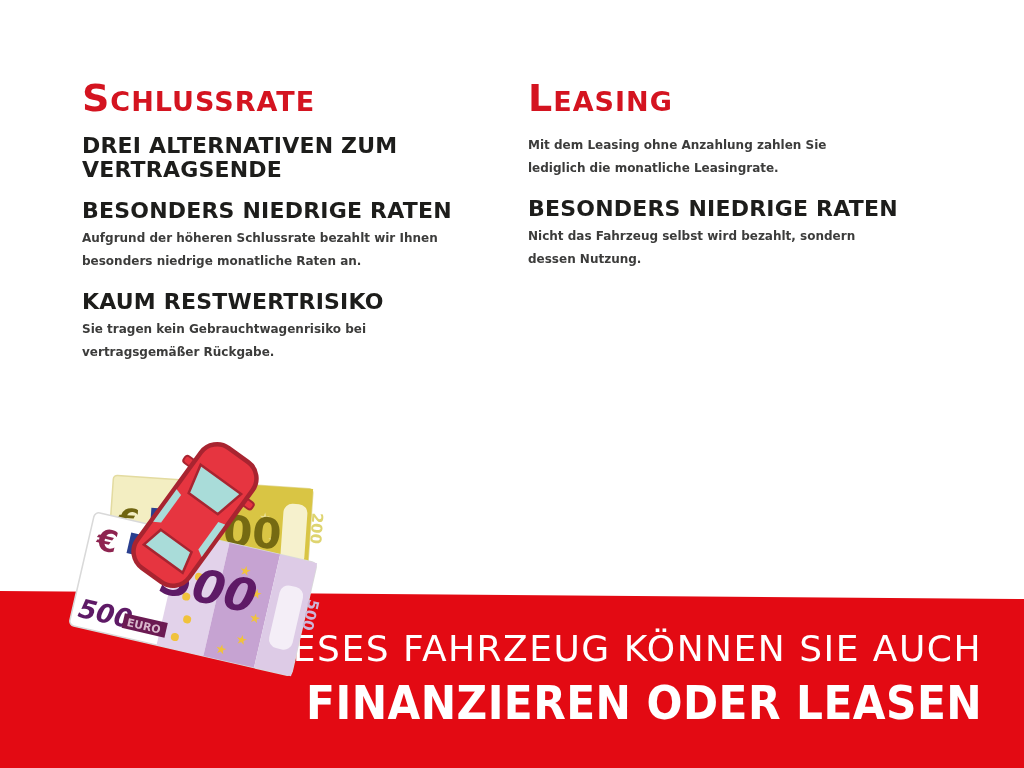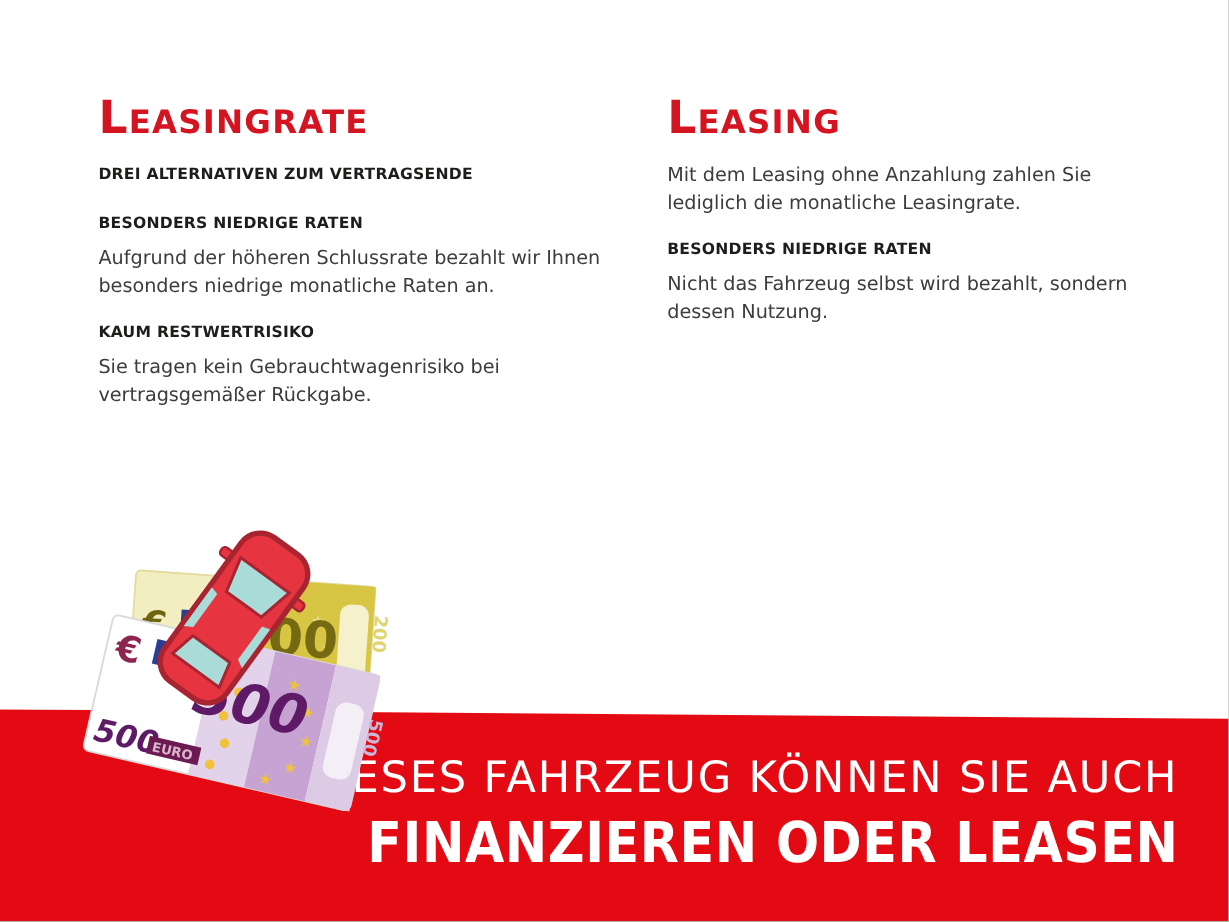--- a/index.html
+++ b/index.html
@@ -4,35 +4,35 @@
 <style>
   html,body{margin:0;padding:0;background:#888;}
   .canvas{
     position:relative;width:1024px;height:768px;margin:0 auto;
     background:#ffffff;overflow:hidden;
     font-family:"DejaVu Sans","Liberation Sans",sans-serif;
   }
   
   .col{position:absolute;top:78px;width:440px;}
   .col.left{left:82px;}
-  .col.right{left:556px;}
+  .col.right{left:528px;}
   .col-title{
     margin:0 0 16px 0;
     font-size:38px;line-height:40px;font-weight:800;
     font-variant:small-caps;letter-spacing:1px;
     color:#d41420;
   }
   .sec{margin:0 0 17px 0;}
   .sec h2{
     margin:0 0 4px 0;
-    font-size:13px;line-height:24px;font-weight:800;
+    font-size:22px;line-height:24px;font-weight:800;
     letter-spacing:.2px;color:#1d1d1b;
   }
   .sec p{
-    margin:0;font-size:16px;line-height:23px;font-weight:400;
+    margin:0;font-size:12px;line-height:23px;font-weight:700;
     color:#3c3c3b;white-space:pre-line;
   }
   
   .band{
     position:absolute;left:0;top:591px;width:1024px;height:177px;
     background:#e30a13;
     clip-path:polygon(0 0,100% 8px,100% 100%,0 100%);
     z-index:1;
   }
   .banner-text{
@@ -51,21 +51,21 @@
   
   .illu{position:absolute;left:62px;top:435px;z-index:2;}
   .illu text{font-family:"DejaVu Sans","Liberation Sans",sans-serif;}
 </style>
 </head>
 <body>
 
 <div class="canvas">
 
   <section class="col left">
-    <h1 class="col-title">Leasingrate</h1>
+    <h1 class="col-title">Schlussrate</h1>
     <div class="sec">
       <h2>DREI ALTERNATIVEN ZUM VERTRAGSENDE</h2>
     </div>
     <div class="sec">
       <h2>BESONDERS NIEDRIGE RATEN</h2>
       <p>Aufgrund der höheren Schlussrate bezahlt wir Ihnen
 besonders niedrige monatliche Raten an.</p>
     </div>
     <div class="sec">
       <h2>KAUM RESTWERTRISIKO</h2>

